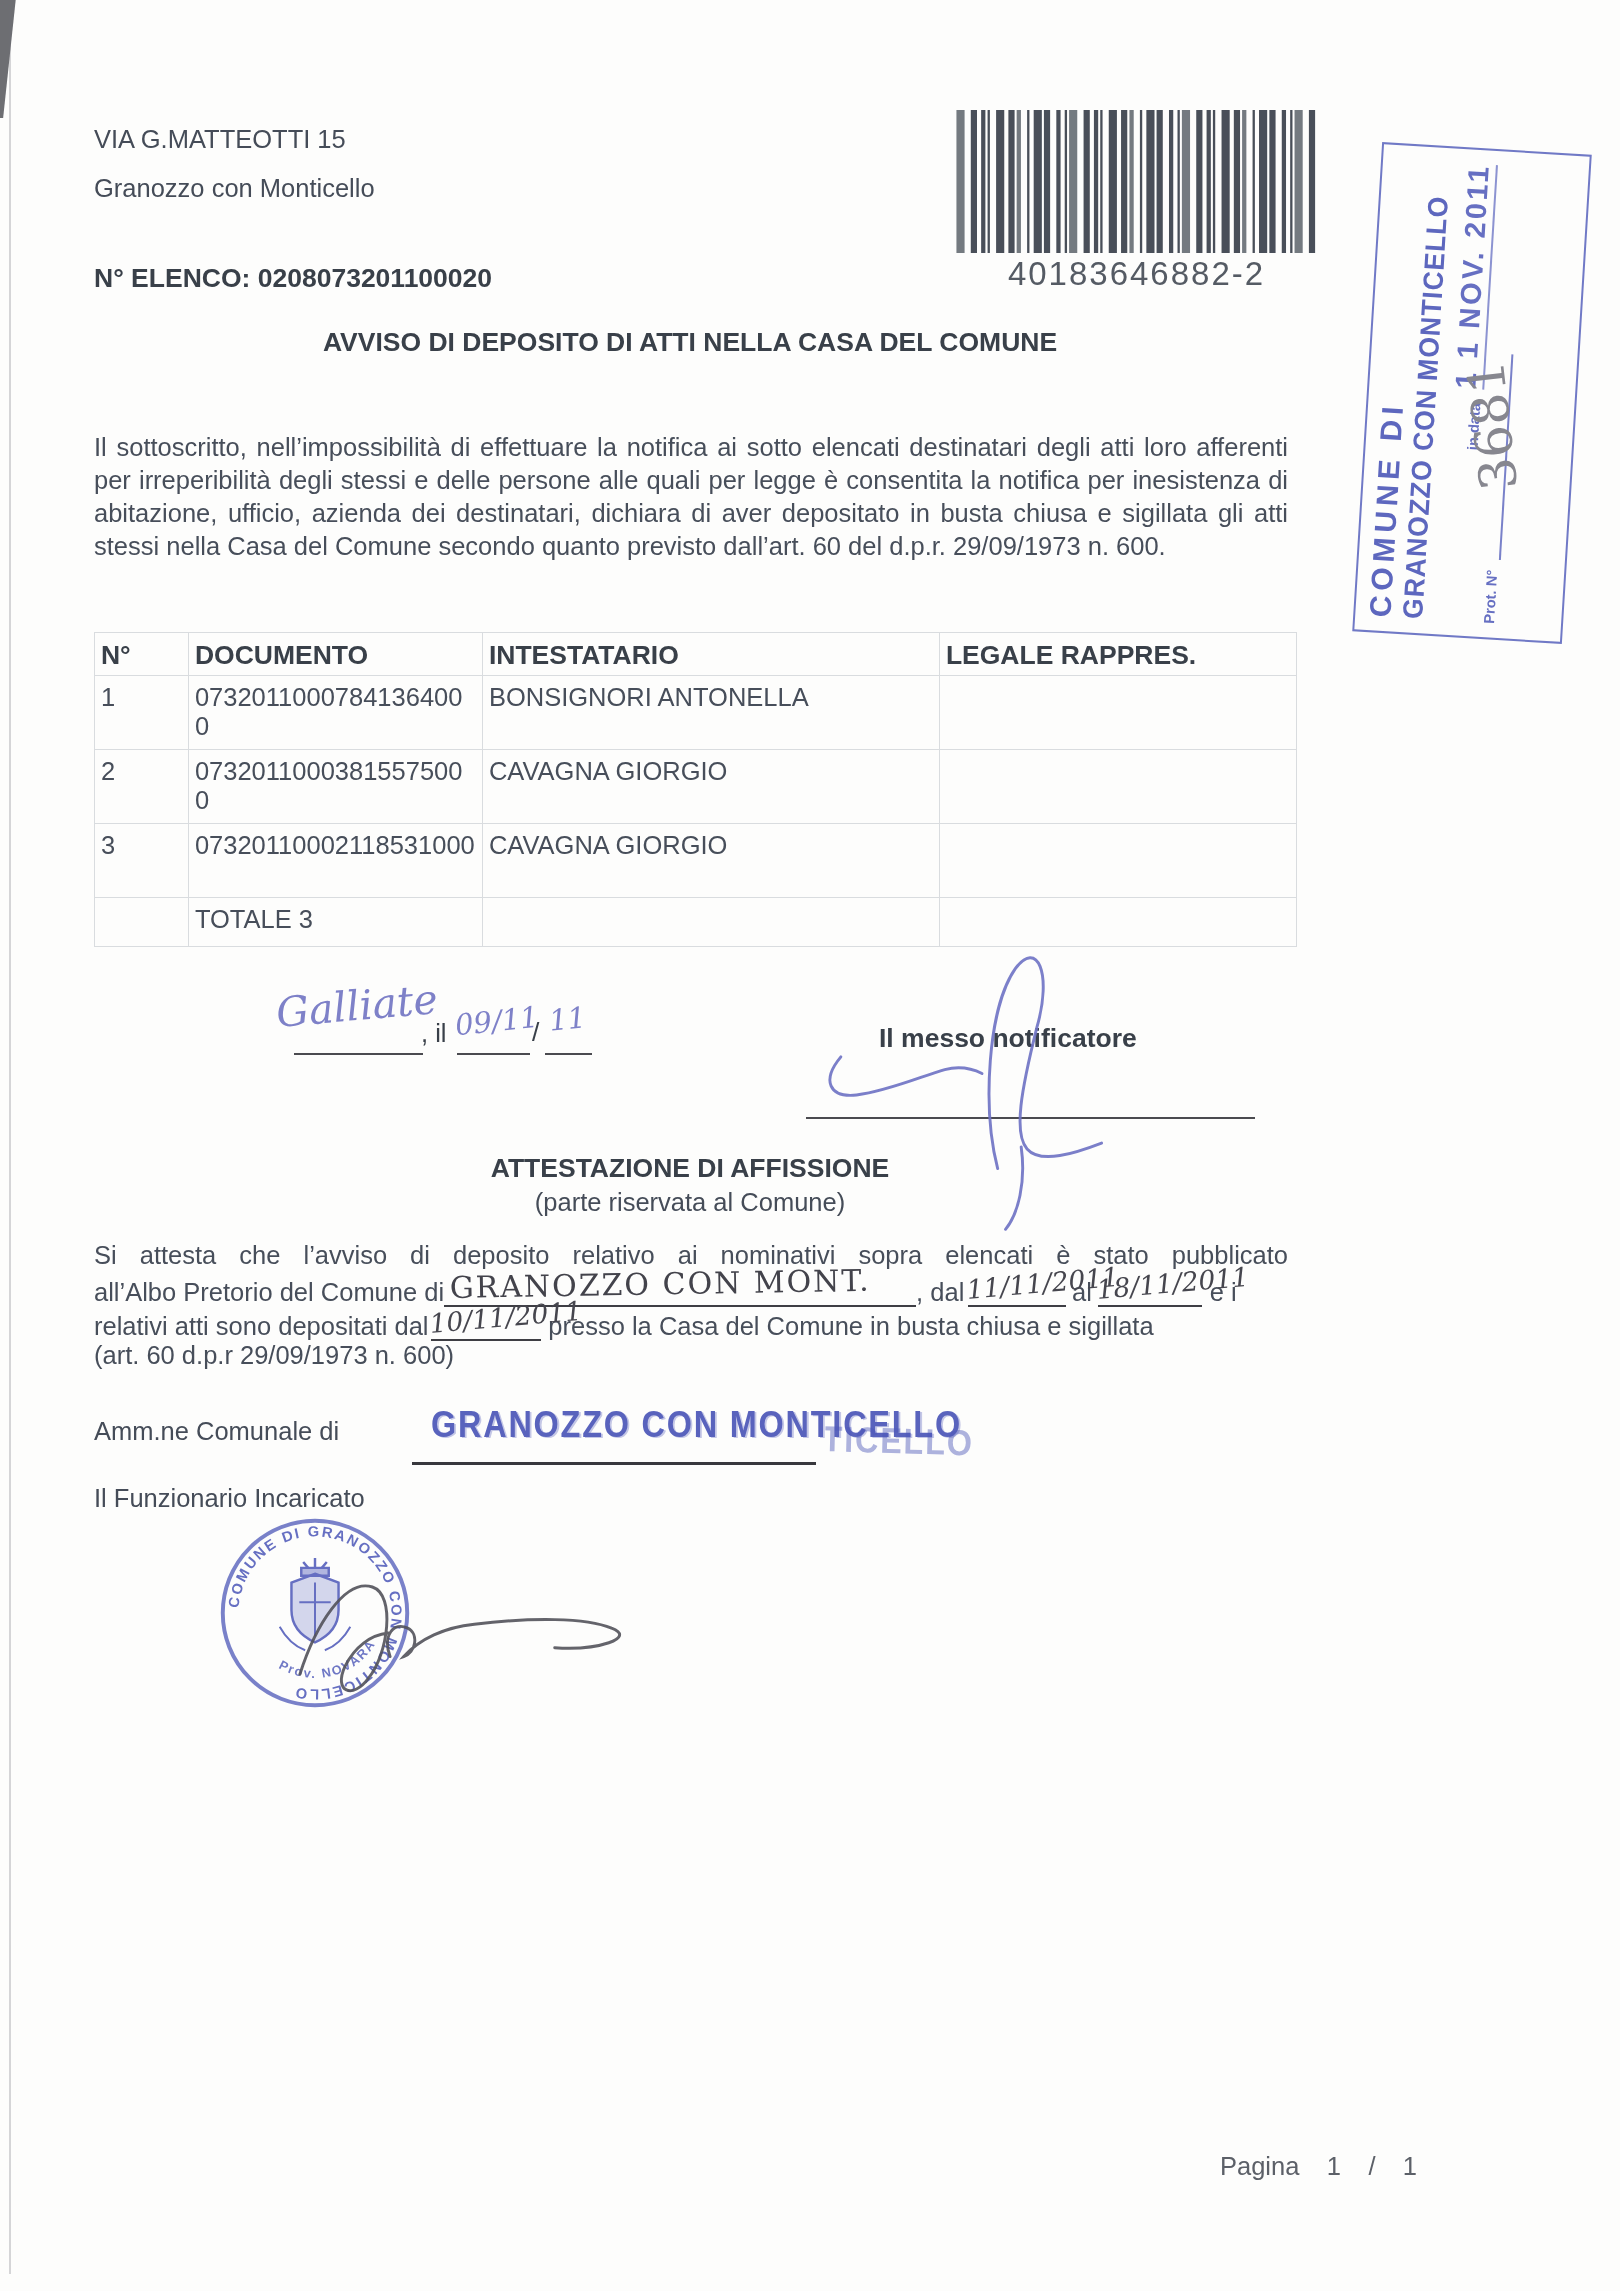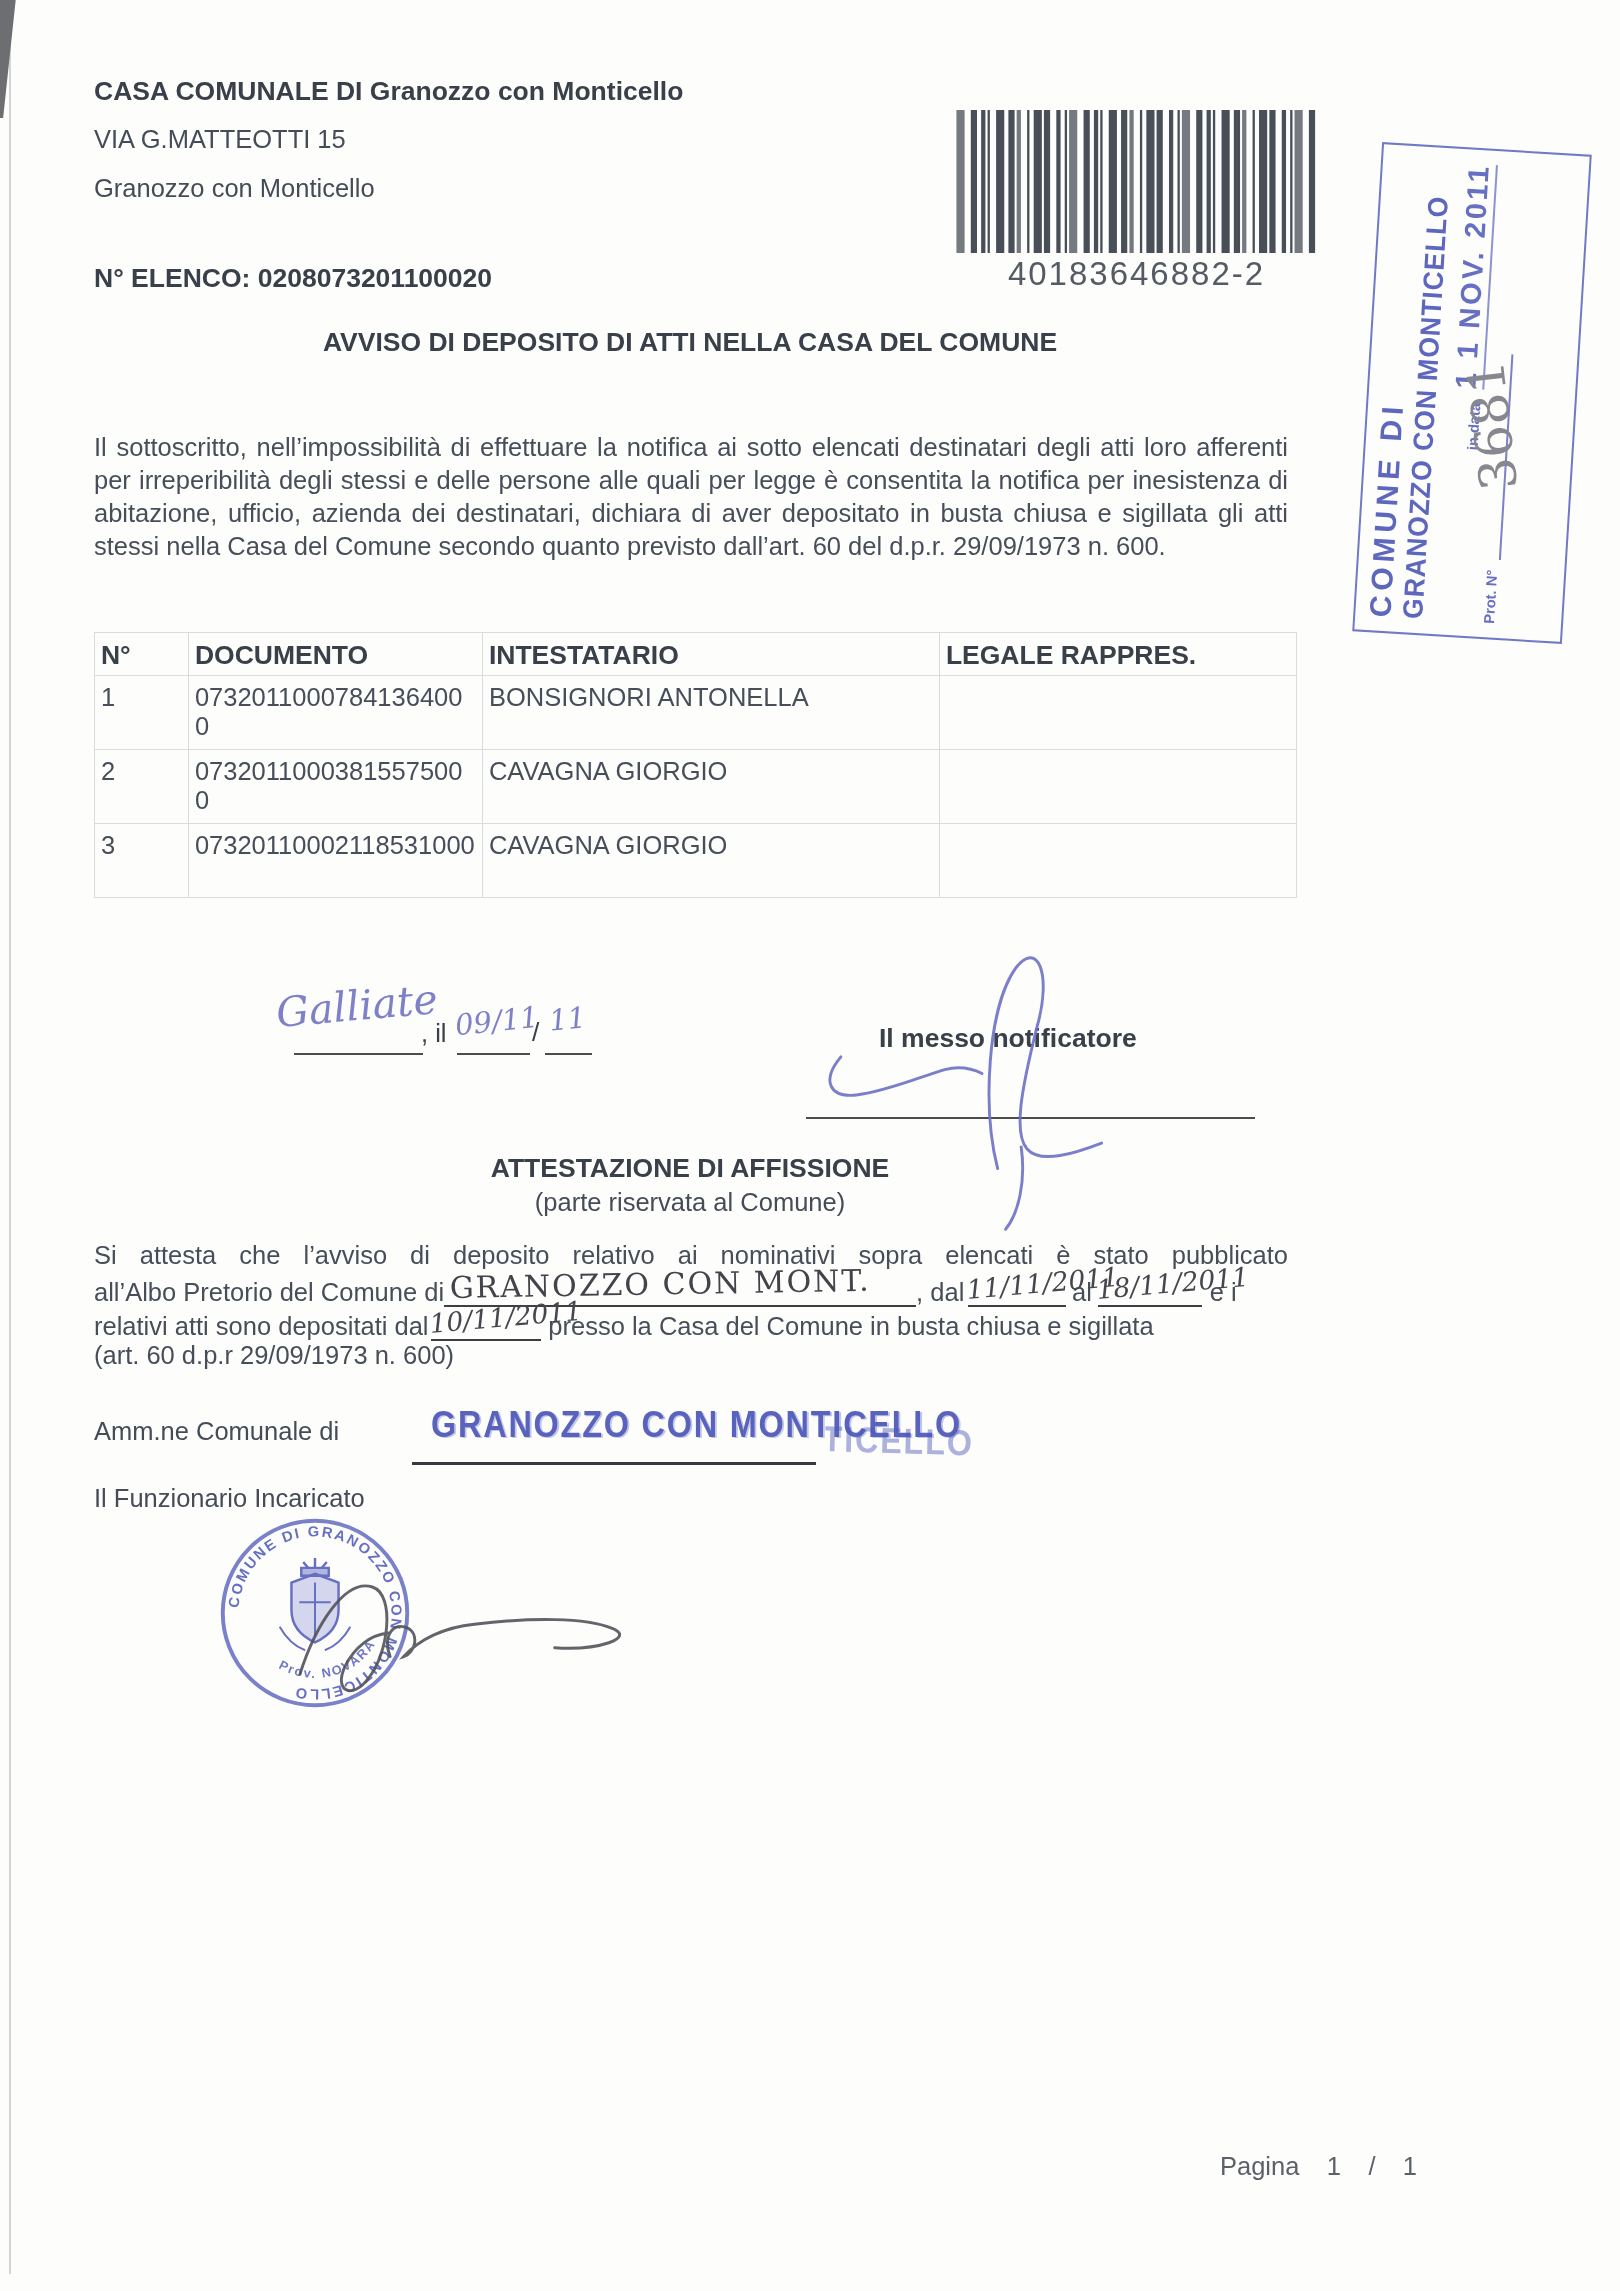--- a/index.html
+++ b/index.html
@@ -94,21 +94,20 @@
   .overlay{position:absolute;left:0;top:0;pointer-events:none;}
 </style>
 </head>
 <body>
 
 <div class="page">
 
   <div class="scan-corner"></div>
   <div class="scan-edge-left"></div>
 
-  <div class="abs hdr-office b">CASA COMUNALE DI Granozzo con Monticello</div>
   <div class="abs hdr-addr">VIA G.MATTEOTTI 15</div>
   <div class="abs hdr-city">Granozzo con Monticello</div>
   <div class="abs elenco b">N° ELENCO: 0208073201100020</div>
 
   <svg class="abs barcode" id="barcode-svg" viewBox="0 0 300 140" preserveAspectRatio="none">
       <rect x="2.0" y="0" width="6.7" height="140" fill="#3f4650" opacity="0.72"></rect>
       <rect x="13.8" y="0" width="5.1" height="140" fill="#3f4650" opacity="0.95"></rect>
       <rect x="22.3" y="0" width="3.5" height="140" fill="#3f4650" opacity="0.95"></rect>
       <rect x="27.6" y="0" width="1.9" height="140" fill="#3f4650" opacity="0.95"></rect>
       <rect x="34.6" y="0" width="6.7" height="140" fill="#3f4650" opacity="0.95"></rect>
@@ -176,20 +175,26 @@
       <td class="doc-num">07320110003815575000</td>
       <td>CAVAGNA GIORGIO</td>
       <td></td>
     </tr>
     <tr class="row-h">
       <td>3</td>
       <td class="doc-num">07320110002118531000</td>
       <td>CAVAGNA GIORGIO</td>
       <td></td>
     </tr>
+    <tr class="total-row">
+      <td></td>
+      <td>TOTALE 3</td>
+      <td></td>
+      <td></td>
+    </tr>
   </tbody>
     </table>
 
   <div class="abs place-hand hand pen-violet">Galliate</div>
   <div class="abs uline" style="left:294px;top:1053px;width:129px;"></div>
   <div class="abs il-label">, il</div>
   <div class="abs date-hand-1 hand pen-violet">09/11</div>
   <div class="abs uline" style="left:457px;top:1053px;width:73px;"></div>
   <div class="abs slash-print">/</div>
   <div class="abs date-hand-2 hand pen-violet">11</div>

